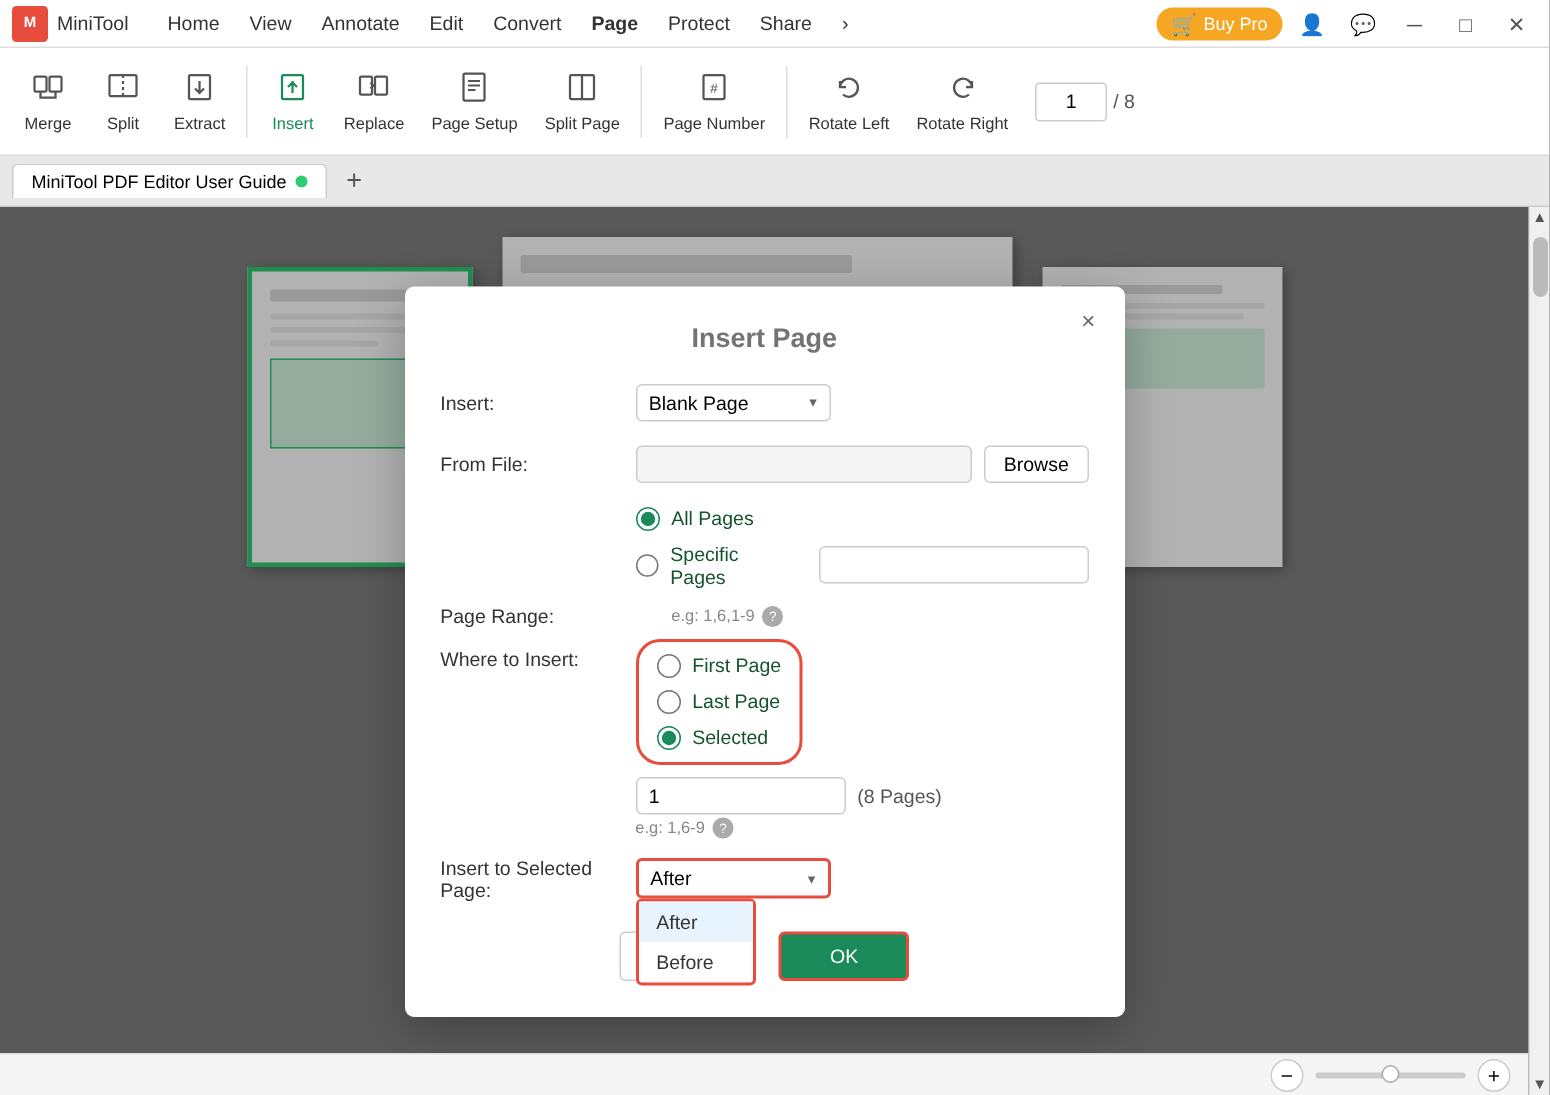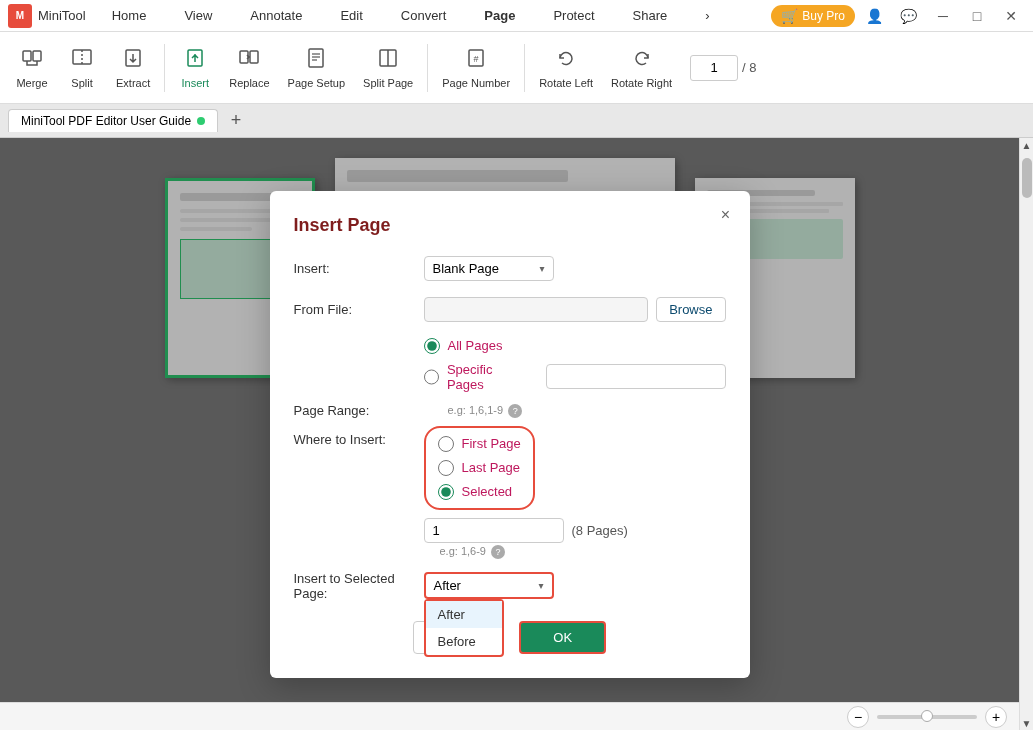--- a/index.html
+++ b/index.html
@@ -2,21 +2,21 @@
 <html><head>
   <meta charset="utf-8">
   <style>
     * { box-sizing: border-box; margin: 0; padding: 0; }
     body { font-family: 'Segoe UI', Arial, sans-serif; font-size: 13px; background: #f0f0f0; width: 1033px; height: 730px; overflow: hidden; }
 
     
     .title-bar { display: flex; align-items: center; background: #fff; height: 32px; border-bottom: 1px solid #ddd; padding: 0 8px; }
     .title-bar-logo { width: 24px; height: 24px; background: #e74c3c; border-radius: 3px; display: flex; align-items: center; justify-content: center; color: white; font-weight: bold; font-size: 11px; margin-right: 6px; }
     .title-bar-app { font-size: 13px; color: #333; margin-right: 16px; }
-    .title-bar-menus { display: flex; gap: 18px; flex: 1; align-items: flex-end; }
+    .title-bar-menus { display: flex; gap: 0; flex: 1; align-items: flex-end; }
     .title-bar-menu-item { padding: 4px 10px; font-size: 13px; color: #333; cursor: pointer; border-radius: 3px; }
     .title-bar-actions { display: flex; align-items: center; gap: 6px; }
     .buy-pro-btn { background: #f5a623; border-radius: 12px; padding: 3px 10px; font-size: 12px; color: white; display: flex; align-items: center; gap: 4px; cursor: pointer; }
     .win-btn { width: 28px; height: 28px; display: flex; align-items: center; justify-content: center; cursor: pointer; border-radius: 3px; font-size: 14px; color: #555; }
 
     
     .toolbar { display: flex; align-items: center; background: #fff; height: 72px; border-bottom: 1px solid #ddd; padding: 0 8px; gap: 2px; overflow: hidden; }
     .toolbar-item { display: flex; flex-direction: column; align-items: center; justify-content: center; padding: 4px 8px; cursor: pointer; border-radius: 4px; min-width: 48px; height: 64px; }
     .toolbar-item .icon { font-size: 22px; color: #555; margin-bottom: 2px; }
     .toolbar-item .label { font-size: 11px; color: #333; text-align: center; white-space: nowrap; }
@@ -50,40 +50,40 @@
     .pdf-page-thumb { background: #fff; box-shadow: 2px 2px 8px rgba(0,0,0,0.3); }
     .pdf-page-left { width: 150px; height: 200px; margin-top: 20px; border: 3px solid #2ecc71; }
     .pdf-page-mid { width: 340px; height: 480px; }
     .pdf-page-right { width: 160px; height: 200px; margin-top: 20px; }
 
     
     .overlay { position: absolute; top: 0; left: 0; right: 0; bottom: 0; background: rgba(0,0,0,0.3); display: flex; align-items: center; justify-content: center; }
 
     
     .dialog { background: #fff; border-radius: 6px; box-shadow: 0 8px 32px rgba(0,0,0,0.25); width: 480px; padding: 24px; position: relative; }
-    .dialog-title { font-size: 18px; font-weight: 600; color: #7f1d1d; margin-bottom: 20px; }
+    .dialog-title { font-size: 18px; font-weight: 600; color: #737373; margin-bottom: 20px; text-align: center; }
     .dialog-close { position: absolute; top: 12px; right: 12px; width: 24px; height: 24px; display: flex; align-items: center; justify-content: center; cursor: pointer; font-size: 16px; color: #666; border-radius: 3px; }
 
     .form-row { display: flex; align-items: center; margin-bottom: 16px; }
     .form-label { width: 130px; font-size: 13px; color: #333; flex-shrink: 0; }
     .form-control { flex: 1; }
 
     
     .select-box { display: flex; align-items: center; border: 1px solid #ccc; border-radius: 4px; padding: 4px 8px; background: #fff; cursor: pointer; width: 130px; justify-content: space-between; font-size: 13px; }
     .select-arrow { font-size: 10px; color: #666; }
 
     
     .text-input { width: 100%; border: 1px solid #ccc; border-radius: 4px; padding: 4px 8px; font-size: 13px; background: #f9f9f9; color: #555; }
-    .browse-btn { border: 1px solid #ccc; border-radius: 4px; padding: 4px 12px; background: #fff; cursor: pointer; font-size: 13px; color: #0c4a6e; margin-left: 8px; white-space: nowrap; }
+    .browse-btn { border: 1px solid #ccc; border-radius: 4px; padding: 4px 12px; background: #fff; cursor: pointer; font-size: 13px; color: #000000; margin-left: 8px; white-space: nowrap; }
 
     
     .radio-group { display: flex; flex-direction: column; gap: 8px; }
     .radio-row { display: flex; align-items: center; gap: 8px; }
     .radio-input { width: 16px; height: 16px; accent-color: #1a8a5a; cursor: pointer; }
-    .radio-label { font-size: 13px; color: #be185d; }
+    .radio-label { font-size: 13px; color: #14532d; }
     .radio-text-input { border: 1px solid #ccc; border-radius: 4px; padding: 4px 8px; font-size: 13px; width: 180px; margin-left: 8px; }
     .hint-text { font-size: 11px; color: #888; margin-top: 4px; margin-left: 24px; }
 
     
     .red-border-box { border: 2px solid #e74c3c; border-radius: 16px; padding: 8px 12px; display: inline-block; }
 
     
     .dropdown-container { position: relative; display: inline-block; }
     .dropdown-menu { position: absolute; top: 100%; left: 0; background: #fff; border: 2px solid #e74c3c; border-radius: 4px; z-index: 10; min-width: 80px; }
     .dropdown-item { padding: 6px 12px; font-size: 13px; cursor: pointer; color: #333; }
@@ -337,21 +337,21 @@
                 <div class="radio-row">
                   <input type="radio" name="insertPos" class="radio-input" checked="" style="">
                   <span class="radio-label">Selected</span>
                 </div>
               </div>
             </div>
             <div style="display:flex;align-items:center;margin-top:8px;gap:8px;">
               <input type="text" value="1" style="width: 140px; border: 1px solid rgb(204, 204, 204); border-radius: 4px; padding: 4px 8px; font-size: 13px;">
               <span style="font-size:13px;color:#555;">(8 Pages)</span>
             </div>
-            <div class="hint-text" style="margin-left:16px;margin-top:2px;">
+            <div class="hint-text" style="margin-left:0;margin-top:2px;">
               <span>e.g: 1,6-9</span>
               <span style="display:inline-flex;align-items:center;justify-content:center;width:14px;height:14px;border-radius:50%;background:#aaa;color:#fff;font-size:9px;margin-left:2px;">?</span>
             </div>
           </div>
         </div>
 
         <div class="form-row">
           <span class="form-label">Insert to Selected Page:</span>
           <div class="form-control">
             <div class="dropdown-container">

